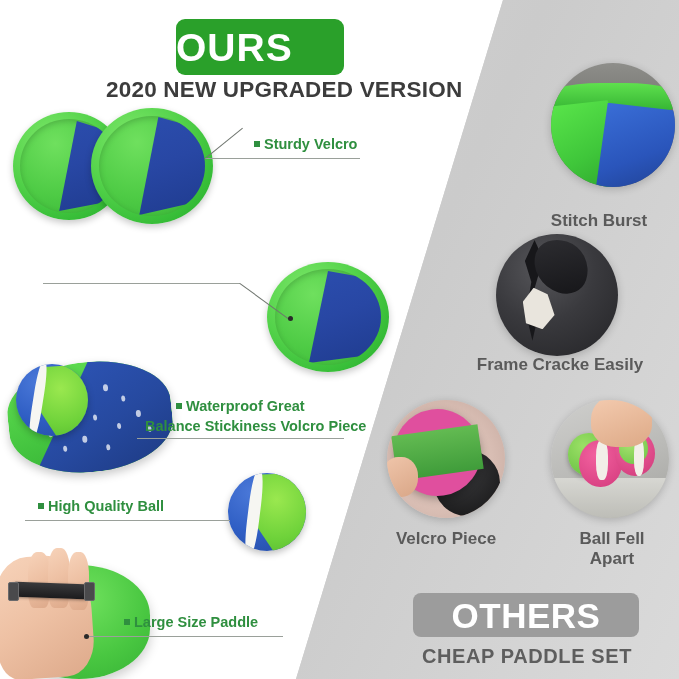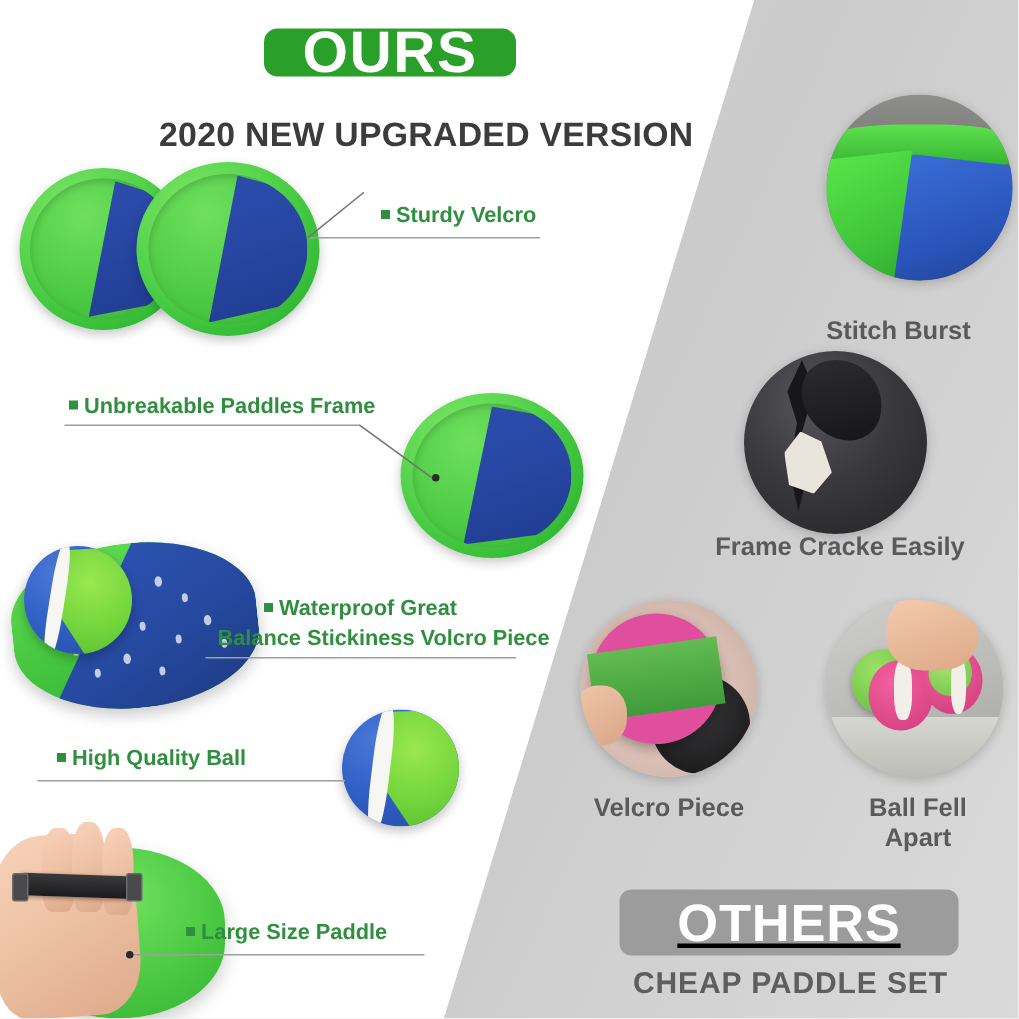--- a/index.html
+++ b/index.html
@@ -13,38 +13,38 @@
     clip-path:polygon(503px 0px, 679px 0px, 679px 679px, 296px 679px);
   }
   .right-panel-soft{
     position:absolute;left:0;top:0;width:679px;height:679px;
     background:linear-gradient(115deg,#d8d8d8 0%,#cbcbcb 55%,#dadada 100%);
     clip-path:polygon(503px 0px, 679px 0px, 679px 679px, 296px 679px);
   }
 
   
   .ours-badge{
-    position:absolute;left:176px;top:19px;width:168px;height:32px;
+    position:absolute;left:176px;top:19px;width:168px;height:56px;
     background:#2aa02a;border-radius:9px;
-    display:flex;align-items:center;justify-content:center;
+    display:flex;align-items:center;justify-content:flex-start;
   }
   .ours-badge span{
     color:#ffffff;font-size:39px;font-weight:bold;letter-spacing:1px;line-height:1;
   }
   .ours-sub{
     position:absolute;left:106px;top:77px;width:360px;
     color:#3c3c3c;font-size:22.5px;font-weight:bold;letter-spacing:0.2px;
     white-space:nowrap;
   }
 
   
   .others-badge{
     position:absolute;left:413px;top:593px;width:226px;height:44px;
     background:#9c9c9c;border-radius:8px;
-    display:flex;align-items:center;justify-content:center;text-decoration:underline;
+    display:flex;align-items:center;justify-content:center;
   }
   .others-badge span{
     color:#ffffff;font-size:35px;font-weight:bold;letter-spacing:0.5px;line-height:1;
   }
   .others-sub{
     position:absolute;left:399px;top:645px;width:256px;text-align:center;
     color:#5e5e5e;font-size:20px;font-weight:bold;letter-spacing:0.6px;
     white-space:nowrap;
   }
 
@@ -159,23 +159,20 @@
   <div class="ann-rule" style="left:205px;top:158px;width:155px;"></div>
   <div class="ann-diag" style="left:205px;top:158px;width:48px;transform:rotate(-39deg);"></div>
 
   <div class="paddle" style="left:267px;top:262px;width:122px;height:110px;">
     <div class="rim"></div>
     <div class="face" style="left:8px;top:7px;right:8px;bottom:7px;">
       <div class="velcro" style="clip-path:polygon(50% 2%,100% 12%,100% 88%,32% 98%);"></div>
     </div>
   </div>
 
-  <div class="ann" style="left:46px;top:263px;">
-    <span class="bullet"></span><span>Unbreakable Paddles Frame</span>
-  </div>
   <div class="ann-rule" style="left:43px;top:283px;width:197px;"></div>
   <div class="ann-diag" style="left:240px;top:283px;width:62px;transform:rotate(36deg);"></div>
   <div class="ann-dot" style="left:288px;top:316px;"></div>
 
   <div class="wp-wrap" style="left:8px;top:362px;width:164px;height:110px;">
     <div class="wp-disc">
       <div class="wp-green"></div>
       <div class="wp-blue"></div>
       <div class="drop" style="left:60%;top:22%;width:5px;height:7px;"></div>
       <div class="drop" style="left:70%;top:34%;width:4px;height:6px;"></div>

